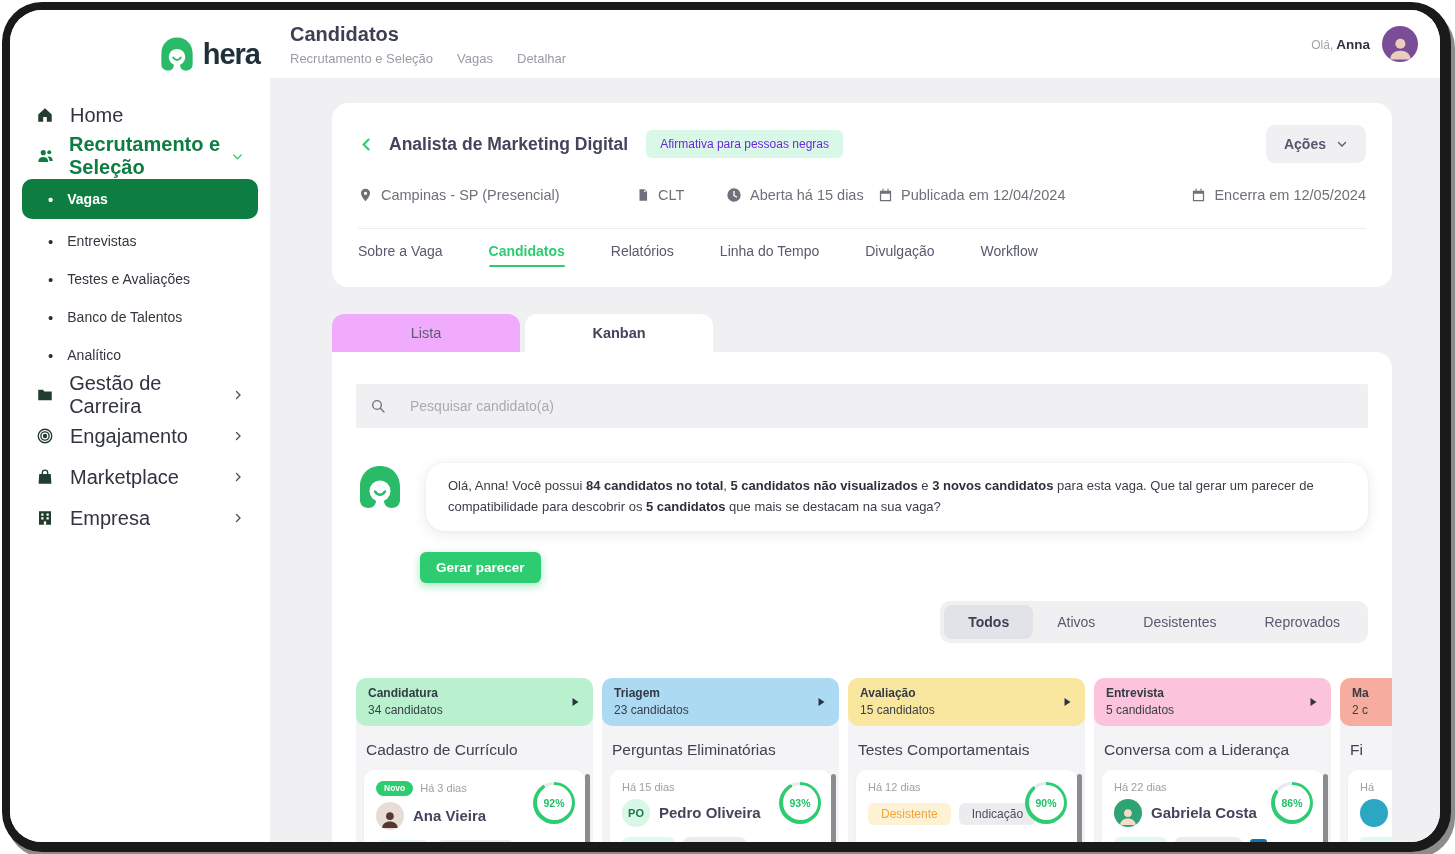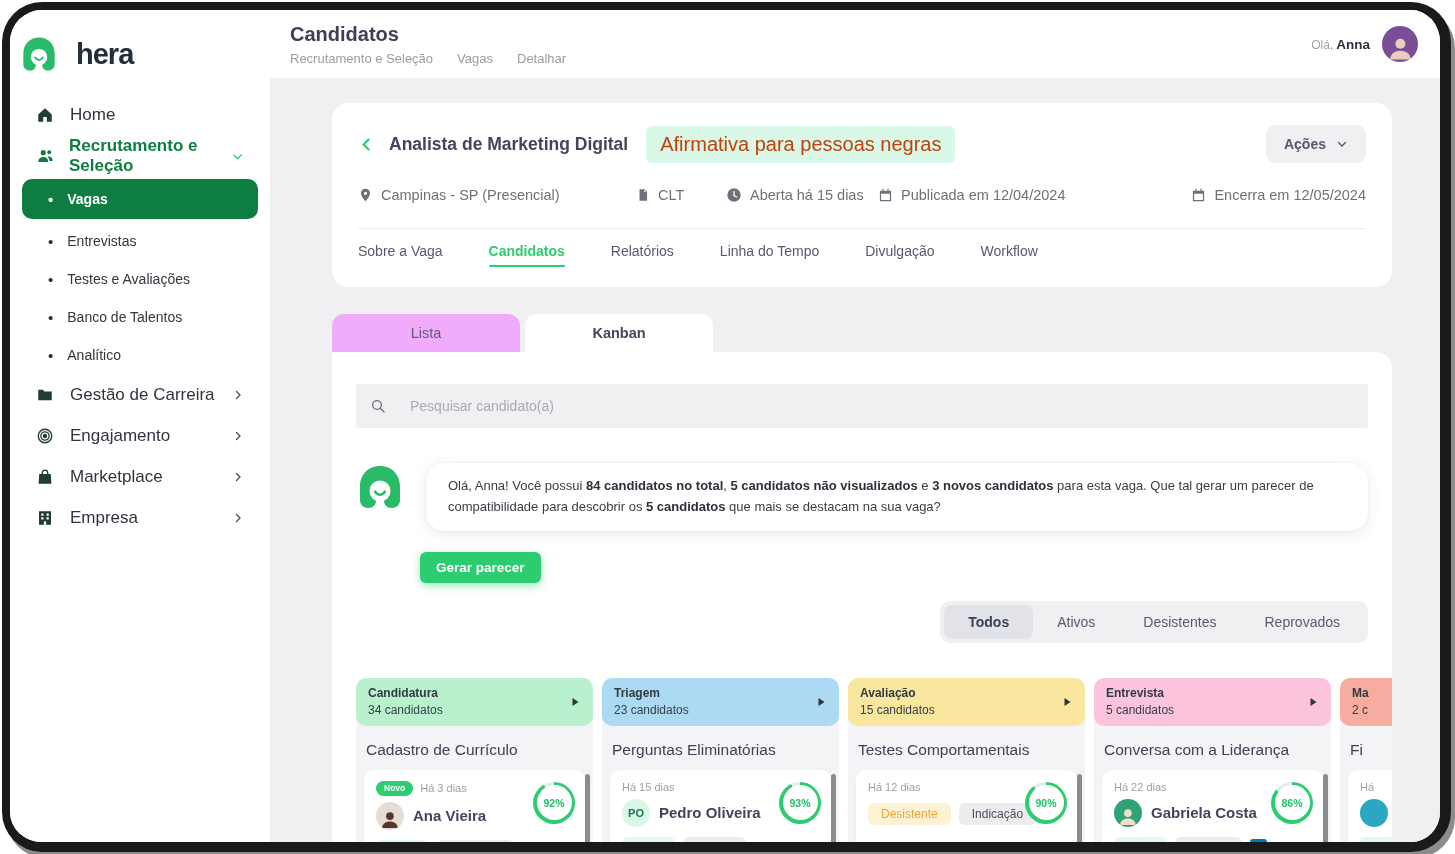--- a/index.html
+++ b/index.html
@@ -5,24 +5,24 @@
   * { margin:0; padding:0; box-sizing:border-box; }
   html,body { width:1455px; height:854px; background:#fff; font-family:"Liberation Sans", sans-serif; }
   .stage { position:relative; width:1455px; height:854px; overflow:hidden; }
   .frame { position:absolute; left:2px; top:2px; right:4px; bottom:2px;
            border:8px solid #1a1a1a; border-right-width:11px; border-bottom-width:10px;
            border-radius:40px; overflow:hidden; background:#fff; display:flex;
            box-shadow:4px 6px 0 rgba(0,0,0,.45); }
 
   
   .sidebar { width:260px; background:#fff; flex:0 0 260px; padding:18px 10px 0 10px; }
-  .logo { display:flex; align-items:center; justify-content:flex-start; gap:18px; height:52px; margin-bottom:16px; cursor:pointer; }
+  .logo { display:flex; align-items:center; justify-content:flex-end; gap:7px; height:52px; margin-bottom:16px; cursor:pointer; }
   .logo-text { font-size:29px; font-weight:800; color:#20303a; letter-spacing:-1px; }
   .nav-item { display:flex; align-items:center; height:38px; margin:3px 6px; padding:0 10px; border-radius:10px;
-              color:#31343f; font-size:17px; cursor:pointer; }
+              color:#31343f; font-size:20px; cursor:pointer; }
   .nav-item .nicon { width:20px; height:20px; margin-right:14px; color:#223c2e; display:flex; align-items:center; }
   .nav-item .chev { margin-left:auto; color:#4a4d58; display:flex; }
   .nav-item.green { color:#0e7d41; font-weight:bold; }
   .nav-item.green .chev { color:#2ecc71; }
   .sub-item { display:flex; align-items:center; height:36px; margin:2px 6px; padding:0 10px 0 22px; border-radius:10px;
               color:#33363f; font-size:14px; cursor:pointer; }
   .sub-item .dot { font-size:15px; margin-right:14px; color:#2c2f38; }
   .sub-item.active { background:#0e7d41; color:#fff; font-weight:bold; height:40px; margin:4px 2px; padding-left:26px; }
   .sub-item.active .dot { color:#fff; }
 
@@ -38,21 +38,21 @@
   .avatar { width:36px; height:36px; border-radius:50%; display:flex; align-items:flex-end; justify-content:center; overflow:hidden; cursor:pointer; }
   .avatar svg { width:80%; height:80%; }
 
   .content { flex:1; background:#f0f0f3; overflow:hidden; position:relative; padding:25px 48px 0 62px; }
 
   
   .job-card { background:#fff; border-radius:16px; padding:22px 26px 0 26px; height:184px; }
   .job-top { display:flex; align-items:center; }
   .back { color:#2ecc71; margin-right:14px; display:flex; cursor:pointer; }
   .job-title { font-size:17.5px; font-weight:bold; color:#43455c; margin-right:18px; }
-  .job-badge { background:#d9f8e8; color:#c2410c; font-size:20px; padding:7px 14px; border-radius:6px; }
+  .job-badge { background:#d9f8e8; color:#6d28d9; font-size:12px; padding:7px 14px; border-radius:6px; }
   .actions-btn { margin-left:auto; background:#f0f0f3; border:none; border-radius:9px; padding:11px 18px;
                  font-size:14px; color:#53566e; font-weight:bold; display:flex; align-items:center; gap:10px; cursor:pointer;
                  font-family:inherit; }
   .job-meta { display:flex; align-items:center; margin-top:24px; color:#6f707a; font-size:14.5px; }
   .meta-it { display:flex; align-items:center; gap:8px; }
   .meta-it .micon { display:flex; color:#6f707a; }
   .job-meta .meta-it:nth-child(1){ width:278px; } .job-meta .meta-it:nth-child(2){ width:90px; }
   .job-meta .meta-it:nth-child(3){ width:152px; } .job-meta .meta-it:nth-child(4){ width:293px; }
   .job-meta .meta-it:nth-child(5){ margin-left:auto; }
   .job-tabs { display:flex; gap:46px; margin-top:25px; border-top:1px solid #ededf0; padding-top:14px; font-size:14px; color:#575a6e; }

